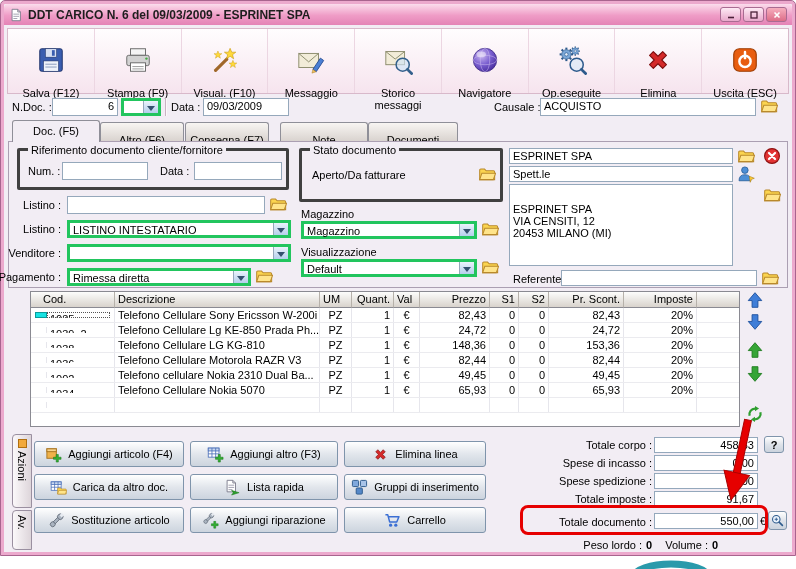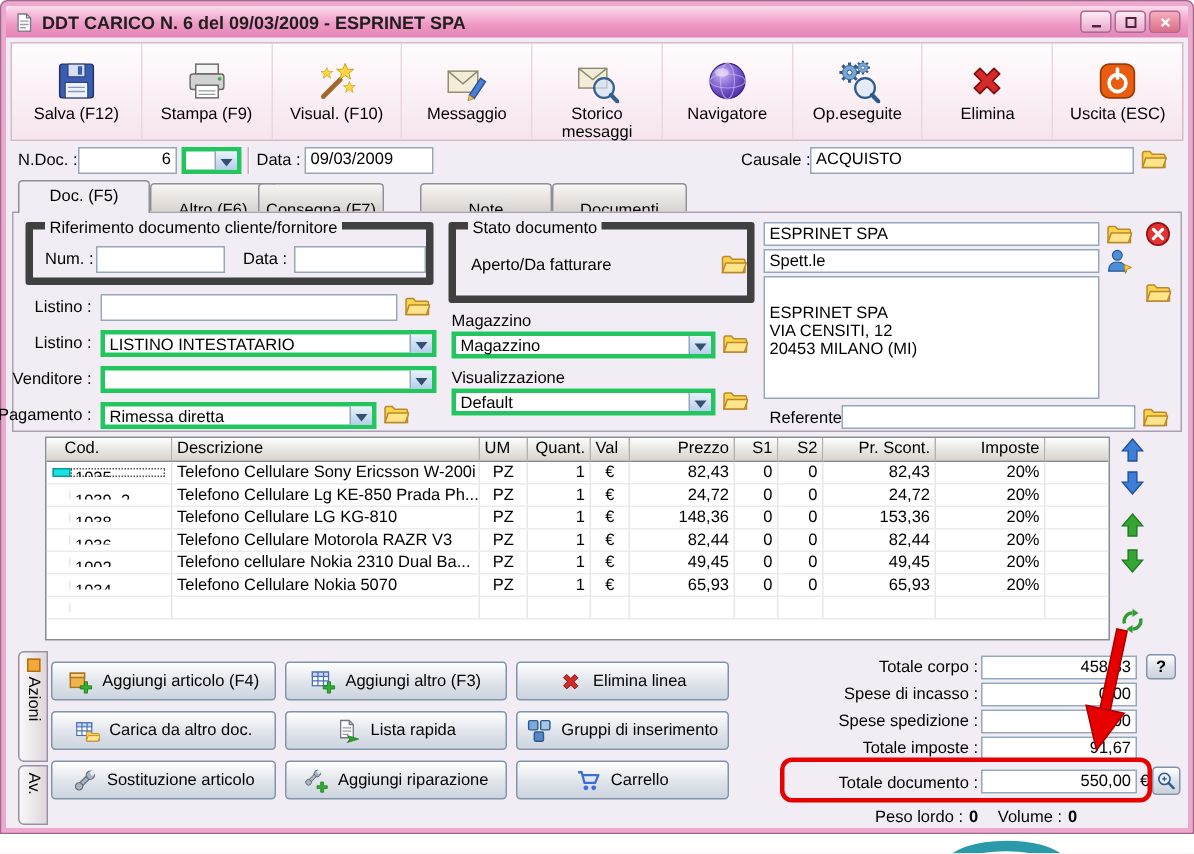--- a/index.html
+++ b/index.html
@@ -14,21 +14,21 @@
   .ticon svg { width:14px; height:14px; display:block; }
   .title { font-weight:bold; font-size:12px; color:#1e1e1e; white-space:nowrap; }
   .winbtns { margin-left:auto; display:flex; gap:2px; }
   .winbtn { width:21px; height:15px; border:1px solid #a96b92; border-radius:3px;
             background:linear-gradient(#fdeaf4,#e9a8cb); display:flex; align-items:center; justify-content:center; }
   .winbtn svg { width:10px; height:10px; display:block; }
   .winbtn.close { background:linear-gradient(#f6aebe,#dd6d88); }
 
   .toolbar { position:absolute; left:7px; top:28px; width:782px; height:66px;
              background:linear-gradient(#fffdfe,#f6e4ee); border:1px solid #d8b9ca; display:flex; }
-  .tbbtn { flex:1; display:flex; flex-direction:column; align-items:center; padding-top:10px; gap:1px;
+  .tbbtn { flex:1; display:flex; flex-direction:column; align-items:center; padding-top:16px; gap:12px;
            border-right:1px solid #ecd6e2; cursor:default; }
   .tbbtn:last-child { border-right:none; }
   .tbbtn svg { width:30px; height:30px; display:block; }
   .tblabel { font-size:11px; text-align:center; line-height:1.1; }
 
   .lbl { position:absolute; white-space:nowrap; font-size:11px; }
   .inp { position:absolute; background:#fff; border:1px solid #95a8bb; font-size:11px;
          padding:1px 3px; overflow:hidden; white-space:nowrap; line-height:13px; }
   .inp.r { text-align:right; }
   .sel { position:absolute; background:#fff; border:3px solid #22c55e; }
@@ -40,21 +40,21 @@
   .fbtn svg { width:18px; height:18px; display:block; }
   .vsep { position:absolute; width:2px; border-left:1px solid #c9b2c2; border-right:1px solid #fcf8fa; }
 
   .tab { position:absolute; top:122px; height:19px; border:1px solid #8f8f98; border-bottom:none;
          border-radius:3px 3px 0 0; background:linear-gradient(#f8f5f2,#d9d3cf); text-align:center;
          font-size:11px; padding-top:11px; z-index:2; }
   .tab.active { top:120px; height:22px; background:var(--panel-bg,#f2edf4); z-index:4; padding-top:4px; }
 
   .panel { position:absolute; left:8px; top:141px; width:780px; height:147px;
            border:1px solid #ab9fb2; background:var(--panel-bg,#f2edf4); z-index:3; }
-  .group { position:absolute; border:5px solid #404040; border-radius:2px; }
+  .group { position:absolute; border:3px solid #404040; border-radius:2px; }
   .legend { position:absolute; top:-7px; left:8px; background:var(--panel-bg,#f2edf4); padding:0 3px; font-size:11px; white-space:nowrap; }
   .rlab { position:absolute; right:726px; white-space:nowrap; }
 
   .grid { position:absolute; left:30px; top:291px; width:710px; height:136px; background:#fff;
           border:1px solid #8a8a92; overflow:hidden; z-index:2; }
   .ghead { display:flex; height:16px; }
   .gh { background:linear-gradient(var(--grid-header-from,#fdfdfc),var(--grid-header-to,#d8d3cc));
         border-right:1px solid #b6b1aa; border-bottom:1px solid #8a8a92; font-size:11px;
         padding:1px 3px; overflow:hidden; white-space:nowrap; flex:none; }
   .grow { display:flex; height:15px; border-bottom:1px solid #ebebef; }
@@ -383,21 +383,21 @@
   <div class="lbl" style="left:494px;top:101px">Causale :</div>
   <div class="inp" style="left:540px;top:98px;width:216px;height:18px">ACQUISTO</div>
   <span class="fbtn" style="left:760px;top:97px">
       <svg viewBox="0 0 16 16">
         <use href="#s-folder"></use>
       </svg>
     </span>
 
   <div class="tab active" style="left:12px;width:88px"><span>Doc. (F5)</span></div>
   <div class="tab" style="left:100px;width:84px"><span>Altro (F6)</span></div>
-  <div class="tab" style="left:172px;width:84px"><span>Consegna (F7)</span></div>
+  <div class="tab" style="left:185px;width:84px"><span>Consegna (F7)</span></div>
   <div class="tab" style="left:280px;width:88px"><span>Note</span></div>
   <div class="tab" style="left:368px;width:90px"><span>Documenti</span></div>
 
   <div class="panel">
 
     <div class="group" style="left:8px;top:6px;width:272px;height:42px">
       <div class="legend">Riferimento documento cliente/fornitore</div>
       <div class="lbl" style="left:8px;top:14px">Num. :</div>
       <div class="inp" style="left:42px;top:11px;width:86px;height:18px"></div>
       <div class="lbl" style="left:140px;top:14px">Data :</div>

